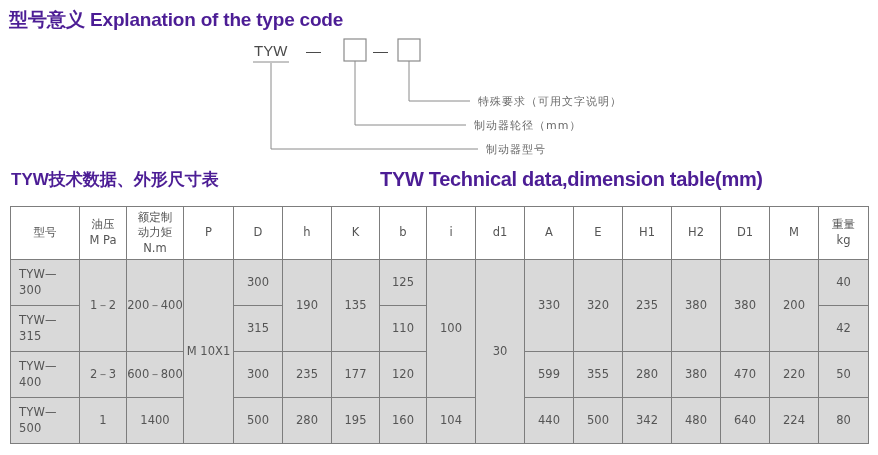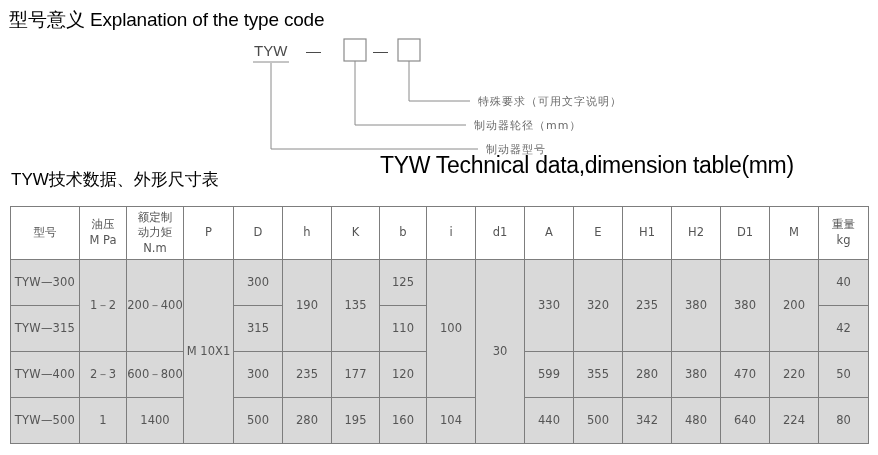--- a/index.html
+++ b/index.html
@@ -11,40 +11,40 @@
     width: 878px;
     height: 455px;
     position: relative;
     font-family: "Liberation Sans", "DejaVu Sans", sans-serif;
     overflow: hidden;
   }
 
   
   .sec-title {
     position: absolute;
-    color: #000000;
-    font-weight: normal;
+    color: #4c1d95;
+    font-weight: bold;
     white-space: nowrap;
   }
   #title-main {
     left: 9px;
     top: 7px;
     font-size: 19px;
     letter-spacing: -0.2px;
   }
   #title-main .cn { letter-spacing: 0px; }
   #title-table-cn {
     left: 11px;
     top: 168px;
     font-size: 17px;
   }
   #title-table-en {
     left: 380px;
-    top: 152px;
-    font-size: 23px;
+    top: 168px;
+    font-size: 20px;
     letter-spacing: -0.3px;
   }
 
   
   #diagram {
     position: absolute;
     left: 0;
     top: 30px;
     width: 762px;
     height: 130px;
@@ -94,21 +94,22 @@
   }
   #spec-table thead th {
     background: #ffffff;
     height: 52px;
   }
   #spec-table tbody td {
     background: #d9d9d9;
     height: 45px;
   }
   #spec-table td.model {
-    text-align: center;
+    text-align: left;
+    padding-left: 8px;
     letter-spacing: 0.2px;
   }
   .hdr-2 { display: block; }
 </style>
 </head>
 <body>
 
 <div class="sec-title" id="title-main"><span class="cn">型号意义</span> <span>Explanation of the type code</span></div>
 
 <div id="diagram">

